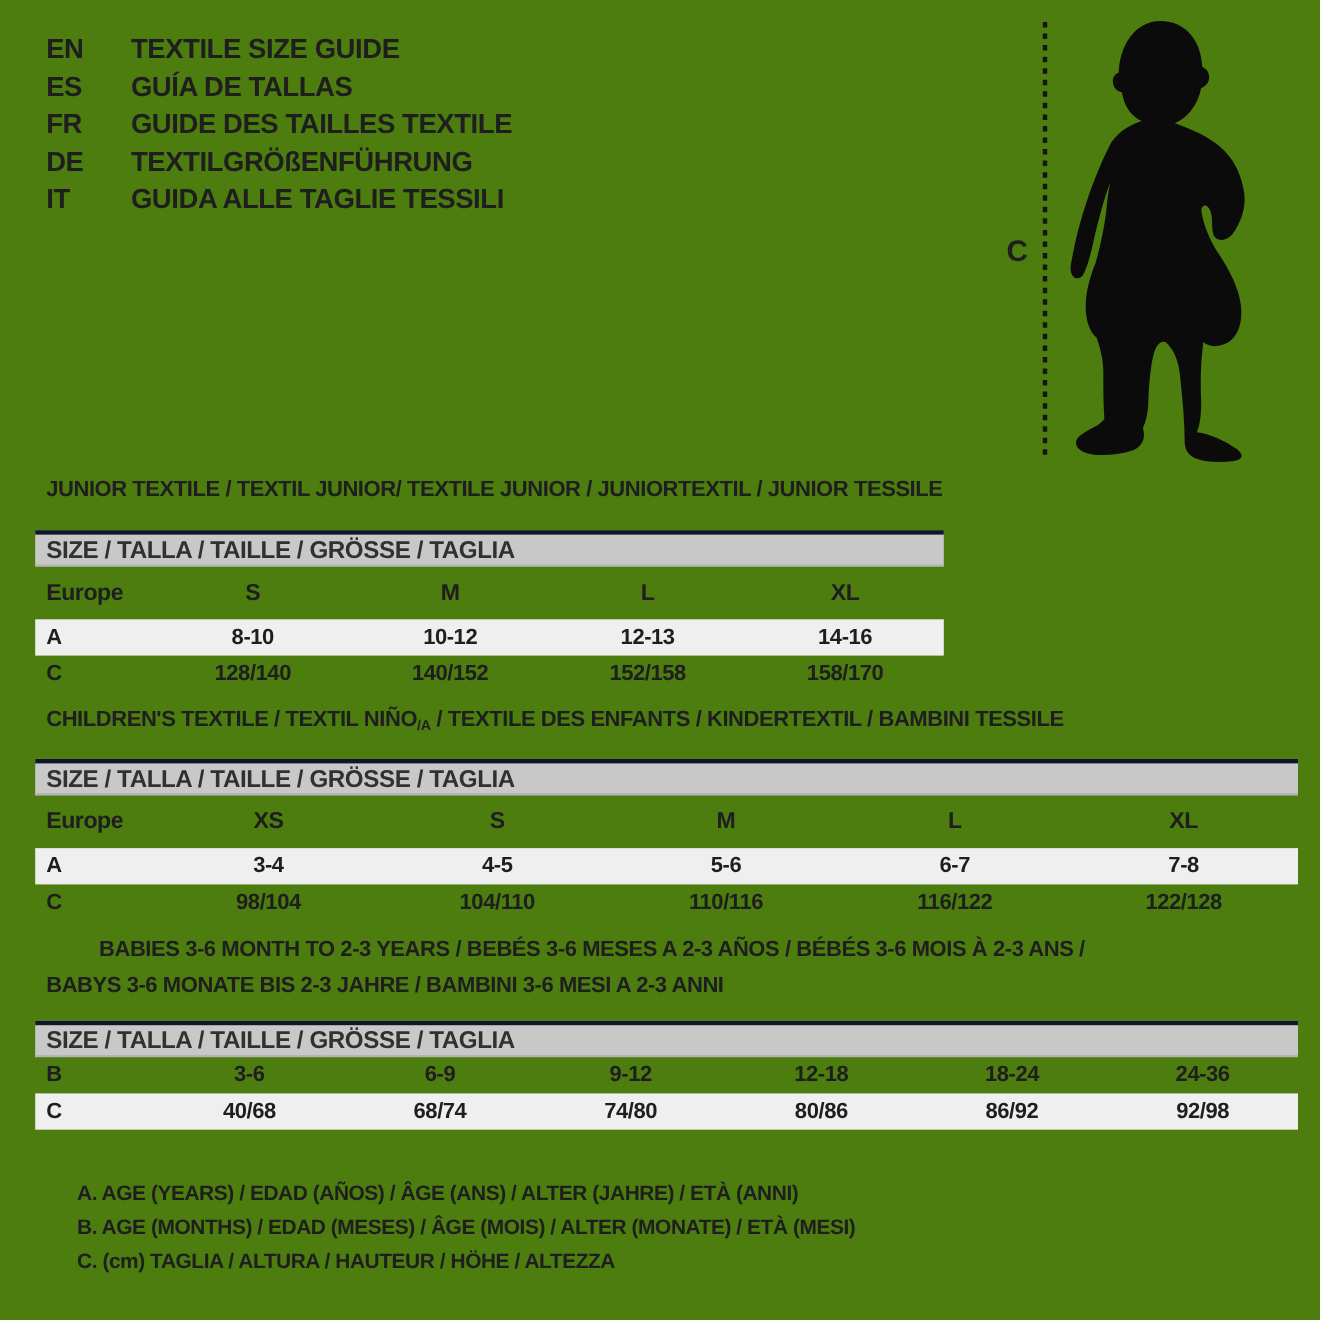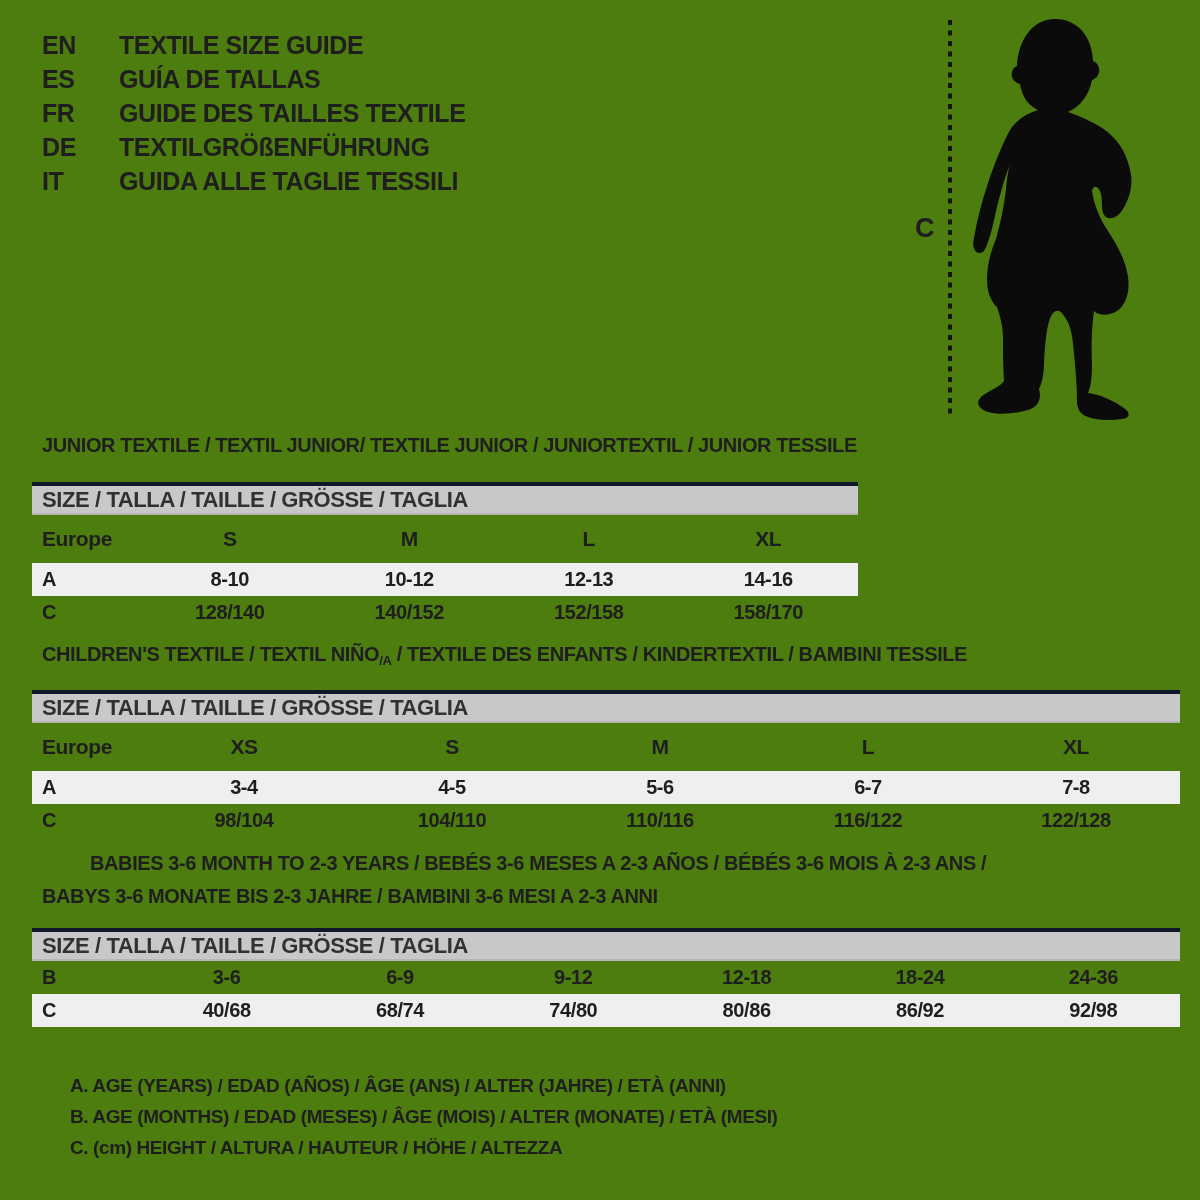--- a/index.html
+++ b/index.html
@@ -189,16 +189,16 @@
         <div class="t-cell">74/80</div>
         <div class="t-cell">80/86</div>
         <div class="t-cell">86/92</div>
         <div class="t-cell">92/98</div>
       </div>
     </div>
 
   <div class="legend-block" id="legendBlock">
       <div class="legend-line">A. AGE (YEARS) / EDAD (AÑOS) / ÂGE (ANS) / ALTER (JAHRE) / ETÀ (ANNI)</div>
       <div class="legend-line">B. AGE (MONTHS) / EDAD (MESES) / ÂGE (MOIS) / ALTER (MONATE) / ETÀ (MESI)</div>
-      <div class="legend-line">C. (cm) HEIGHT / ALTURA / HAUTEUR / HÖHE / ALTEZZA</div>
+      <div class="legend-line">C. (cm) TAGLIA / ALTURA / HAUTEUR / HÖHE / ALTEZZA</div>
     </div>
 
 </div>
 
 </body></html>

